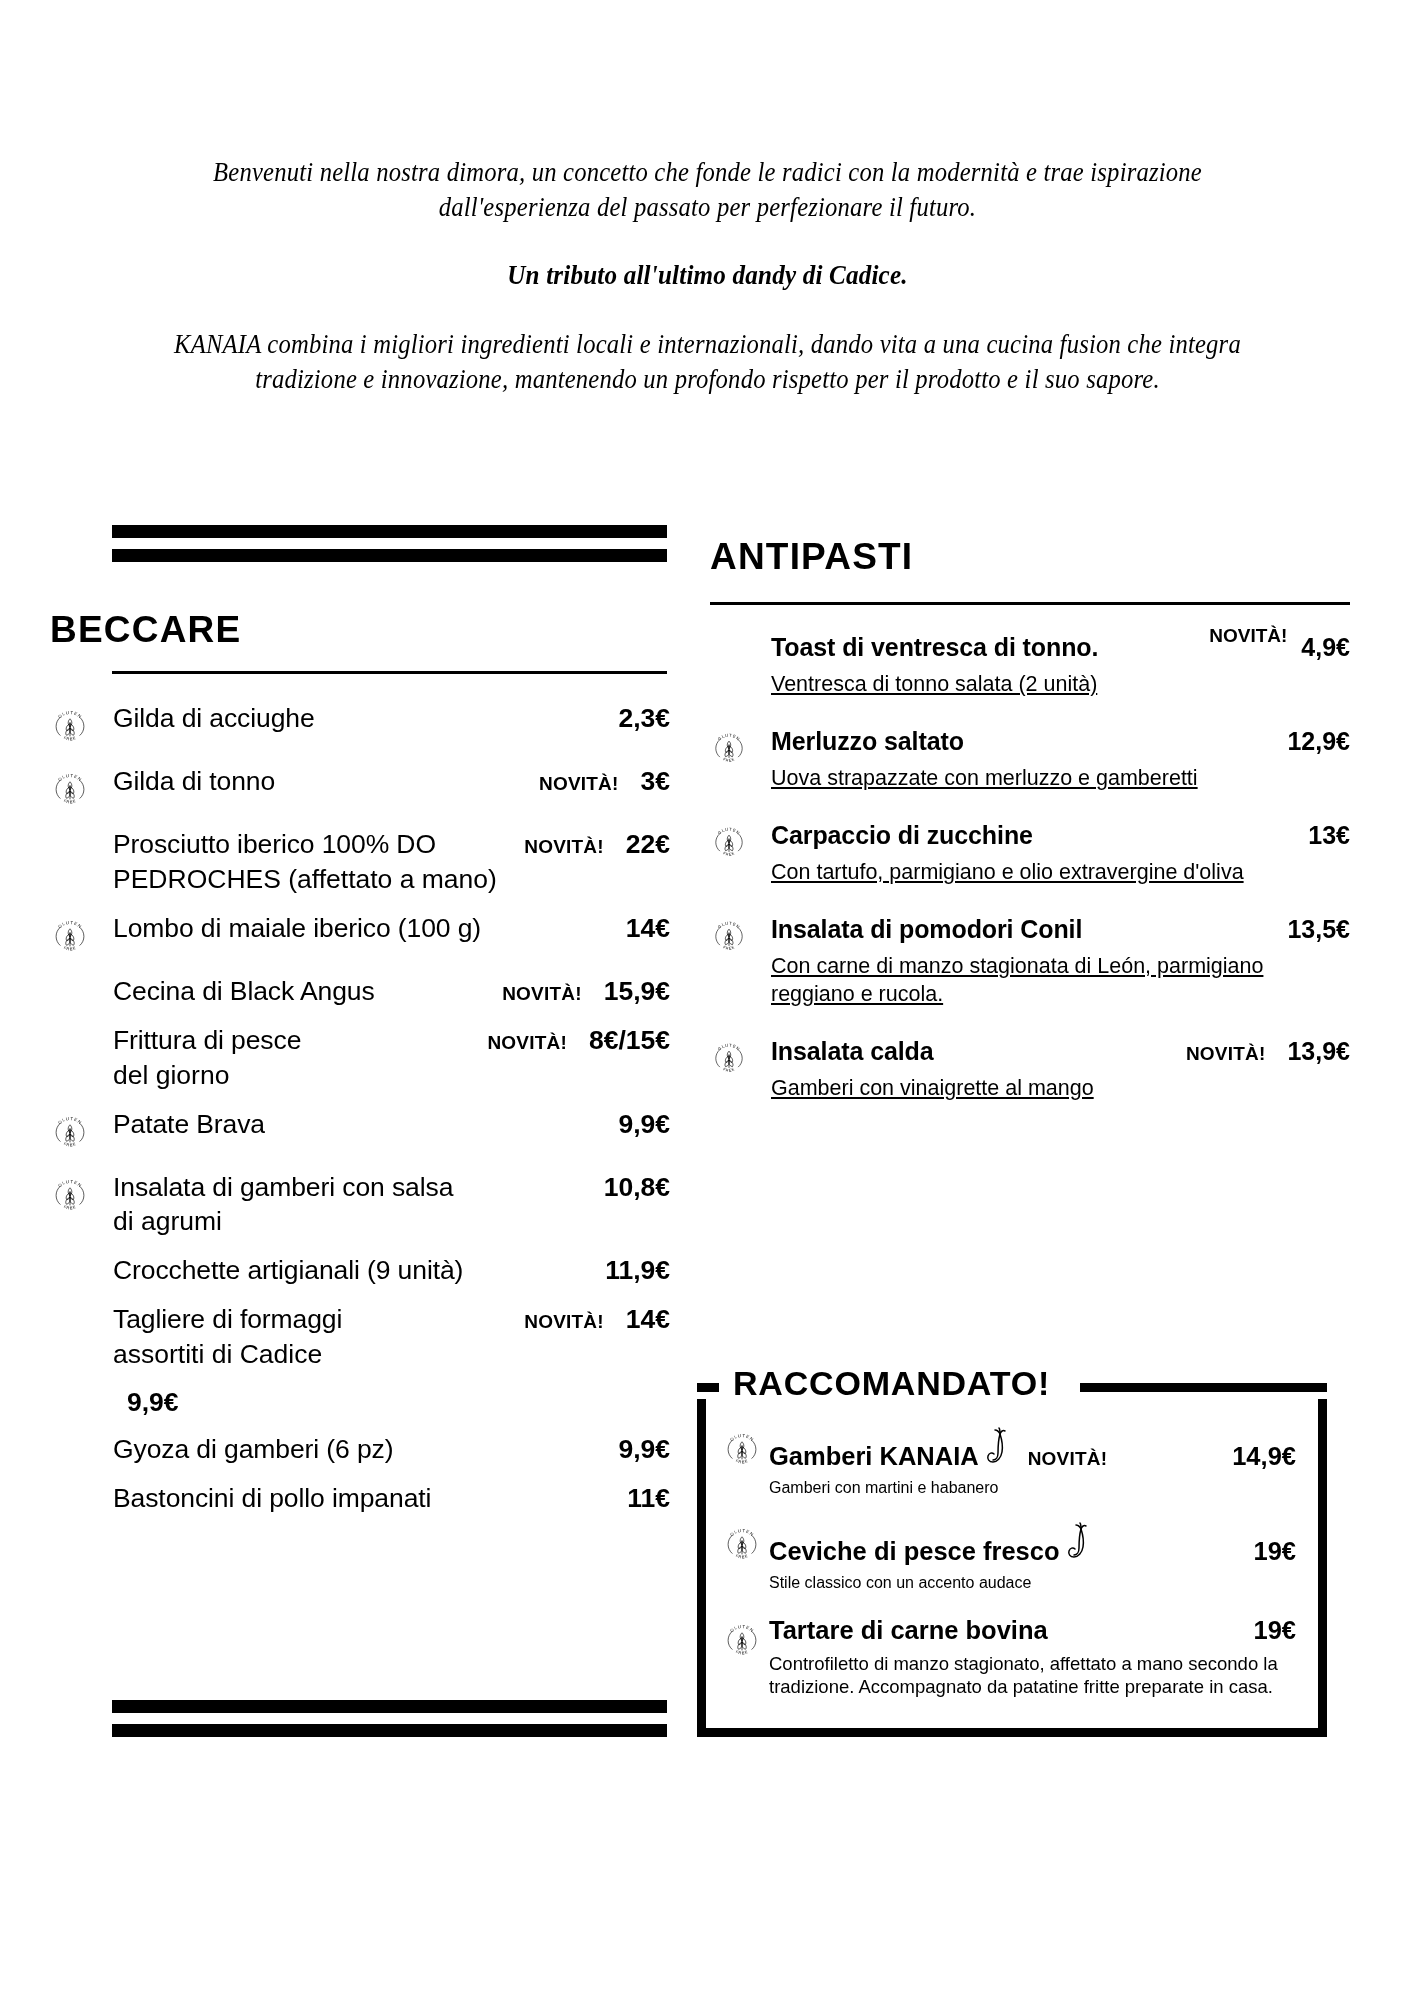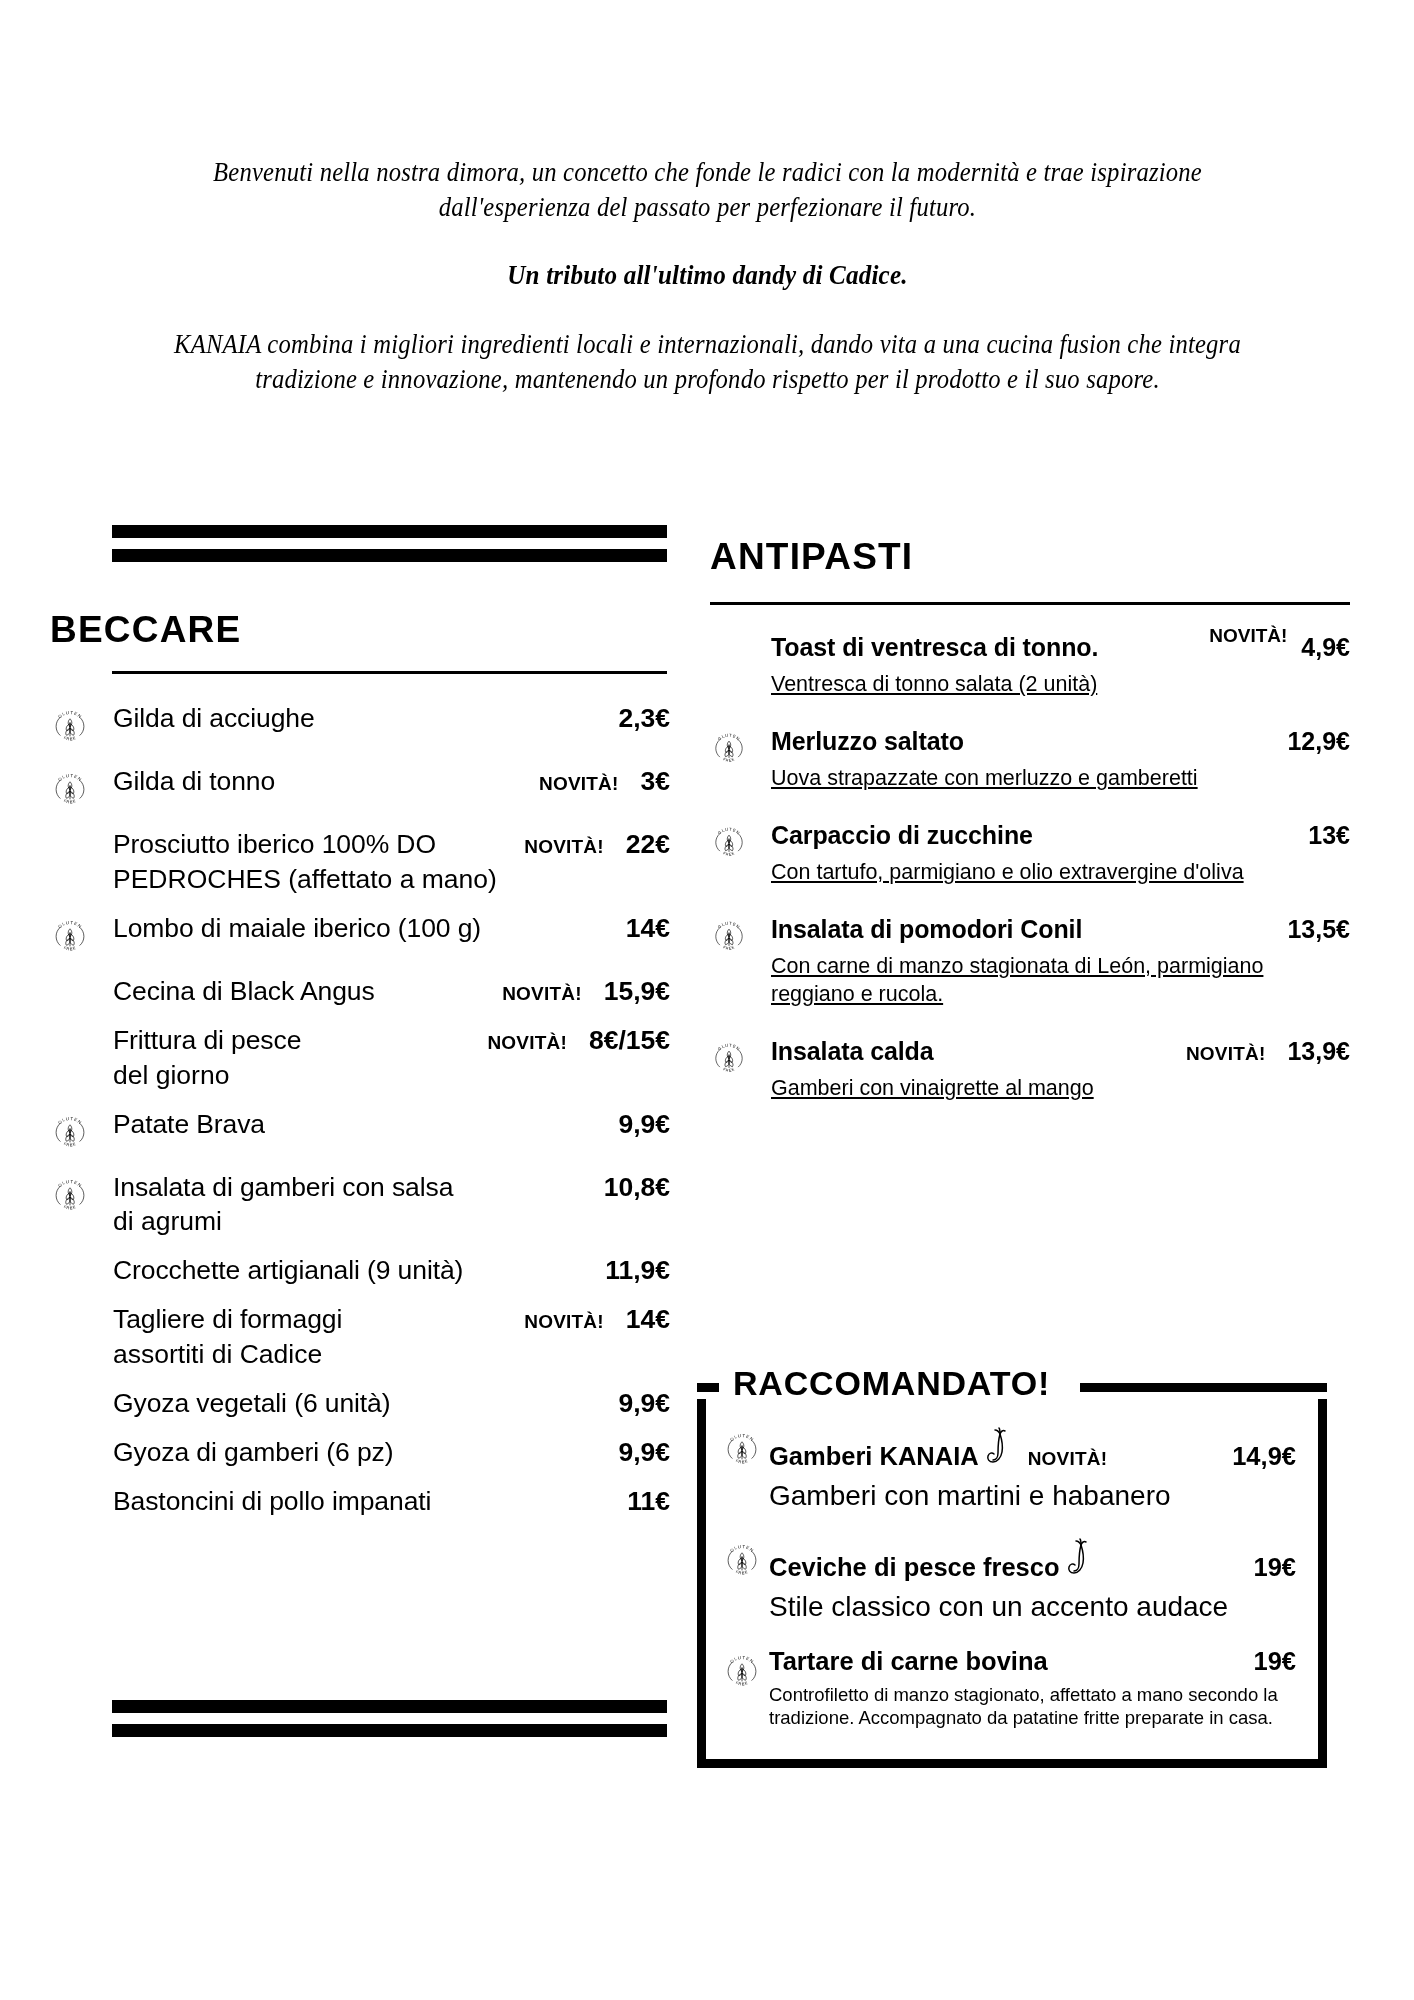--- a/index.html
+++ b/index.html
@@ -101,21 +101,21 @@
   .rc-title-box { padding: 0 14px; position: relative; top: -4px; }
   .rc-box {
     border: 9px solid #000; border-top: none;
     padding: 26px 22px 30px 16px;
     margin-top: -5px;
   }
   .rc-row { display: flex; align-items: flex-start; margin-top: 22px; }
   .rc-row:first-child { margin-top: 0; }
   .rc-name { font-size: 25.5px; font-weight: 700; }
   .rc-price { font-size: 25.5px; font-weight: 700; white-space: nowrap; margin-left: 12px; }
-  .rc-desc { font-size: 28px; line-height: 1.28; margin-top: 7px; }
+  .rc-desc { font-size: 16px; line-height: 1.28; margin-top: 7px; }
   .rc-desc.small { font-size: 18.5px; line-height: 1.25; }
 
   .bottom-rule { position: absolute; left: 112px; top: 1700px; width: 555px; }
   .bottom-rule .bar { height: 13px; background: #000; }
   .bottom-rule .bar + .bar { margin-top: 11px; }
 
   .chili { display: inline-block; vertical-align: middle; margin: 0 4px; position: relative; top: 2px; }
   .gf { display: block; }
 </style>
 </head>
@@ -328,21 +328,20 @@
               <span class="novita">NOVITÀ!</span>
               <span class="price">14€</span>
             </div>
             <div class="name2">assortiti di Cadice</div>
           </div>
         </div>
         <div class="row">
           <div class="gf-slot"></div>
           <div class="row-body">
             <div class="row-main">
-              <span class="name">Gyoza vegetali (6 unità)</span>
               <span class="price">9,9€</span>
             </div>
           </div>
         </div>
         <div class="row">
           <div class="gf-slot"></div>
           <div class="row-body">
             <div class="row-main">
               <span class="name">Gyoza di gamberi (6 pz)</span>
               <span class="price">9,9€</span>

